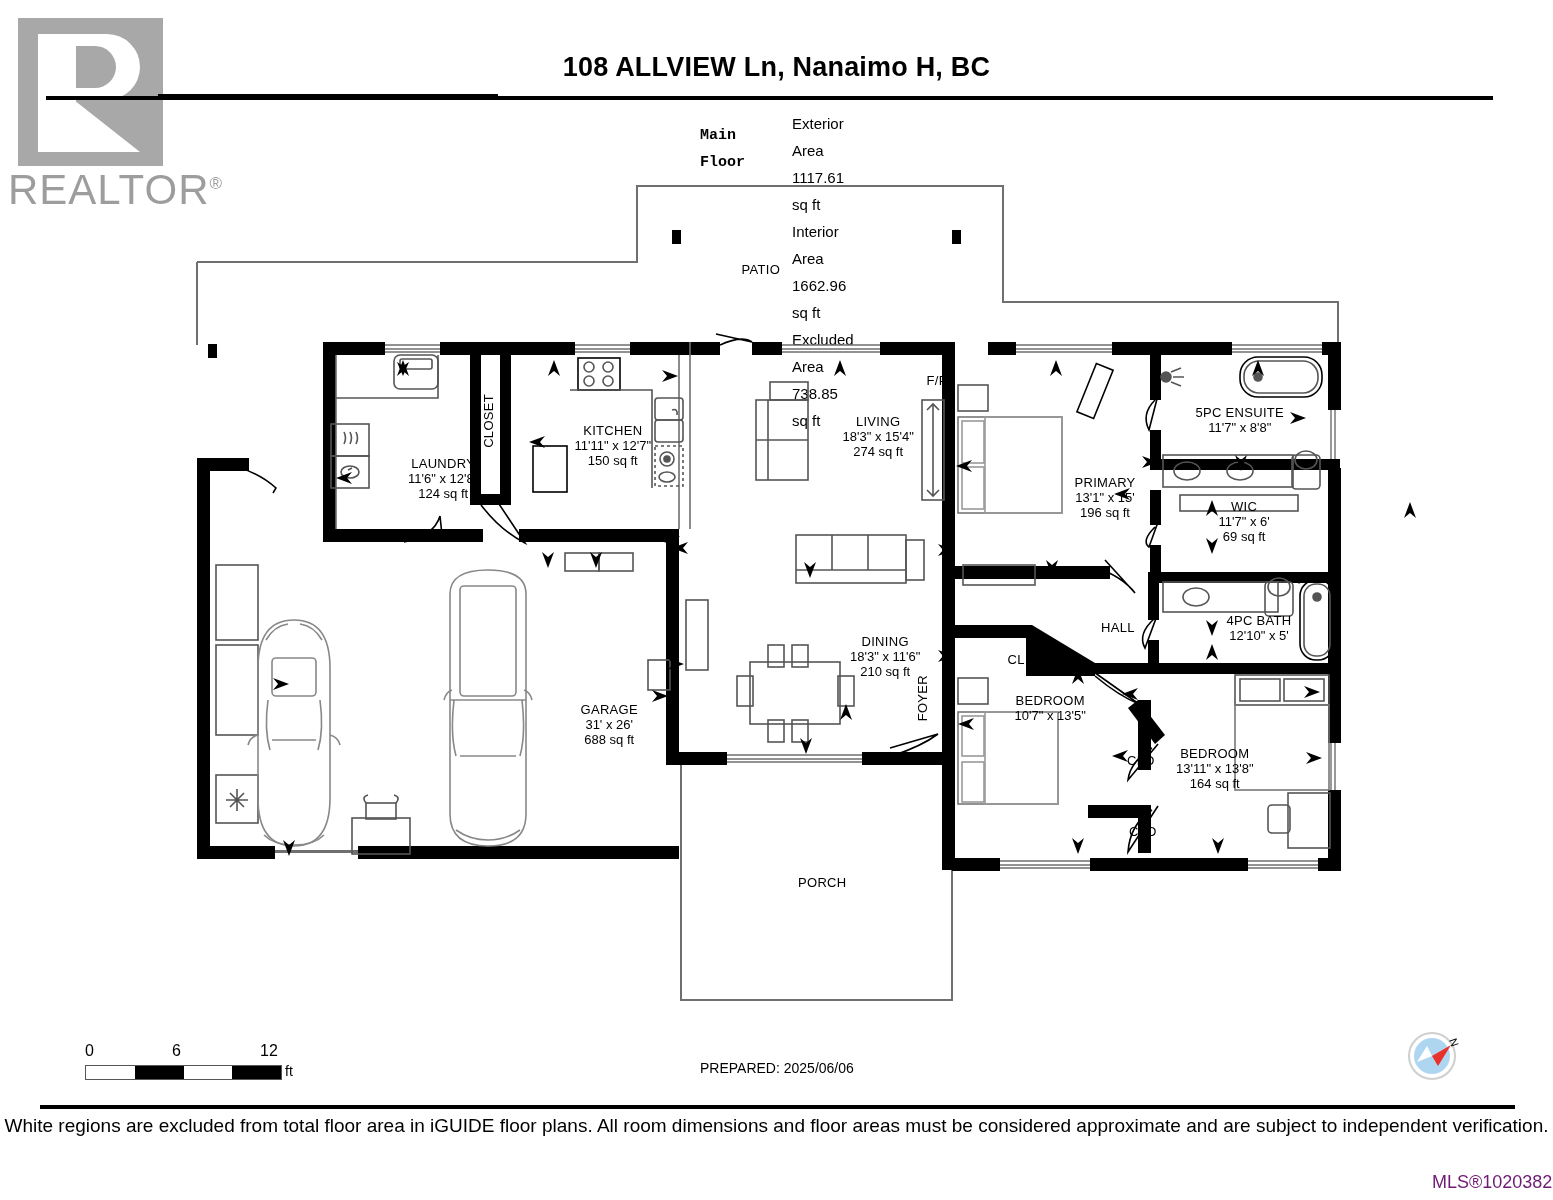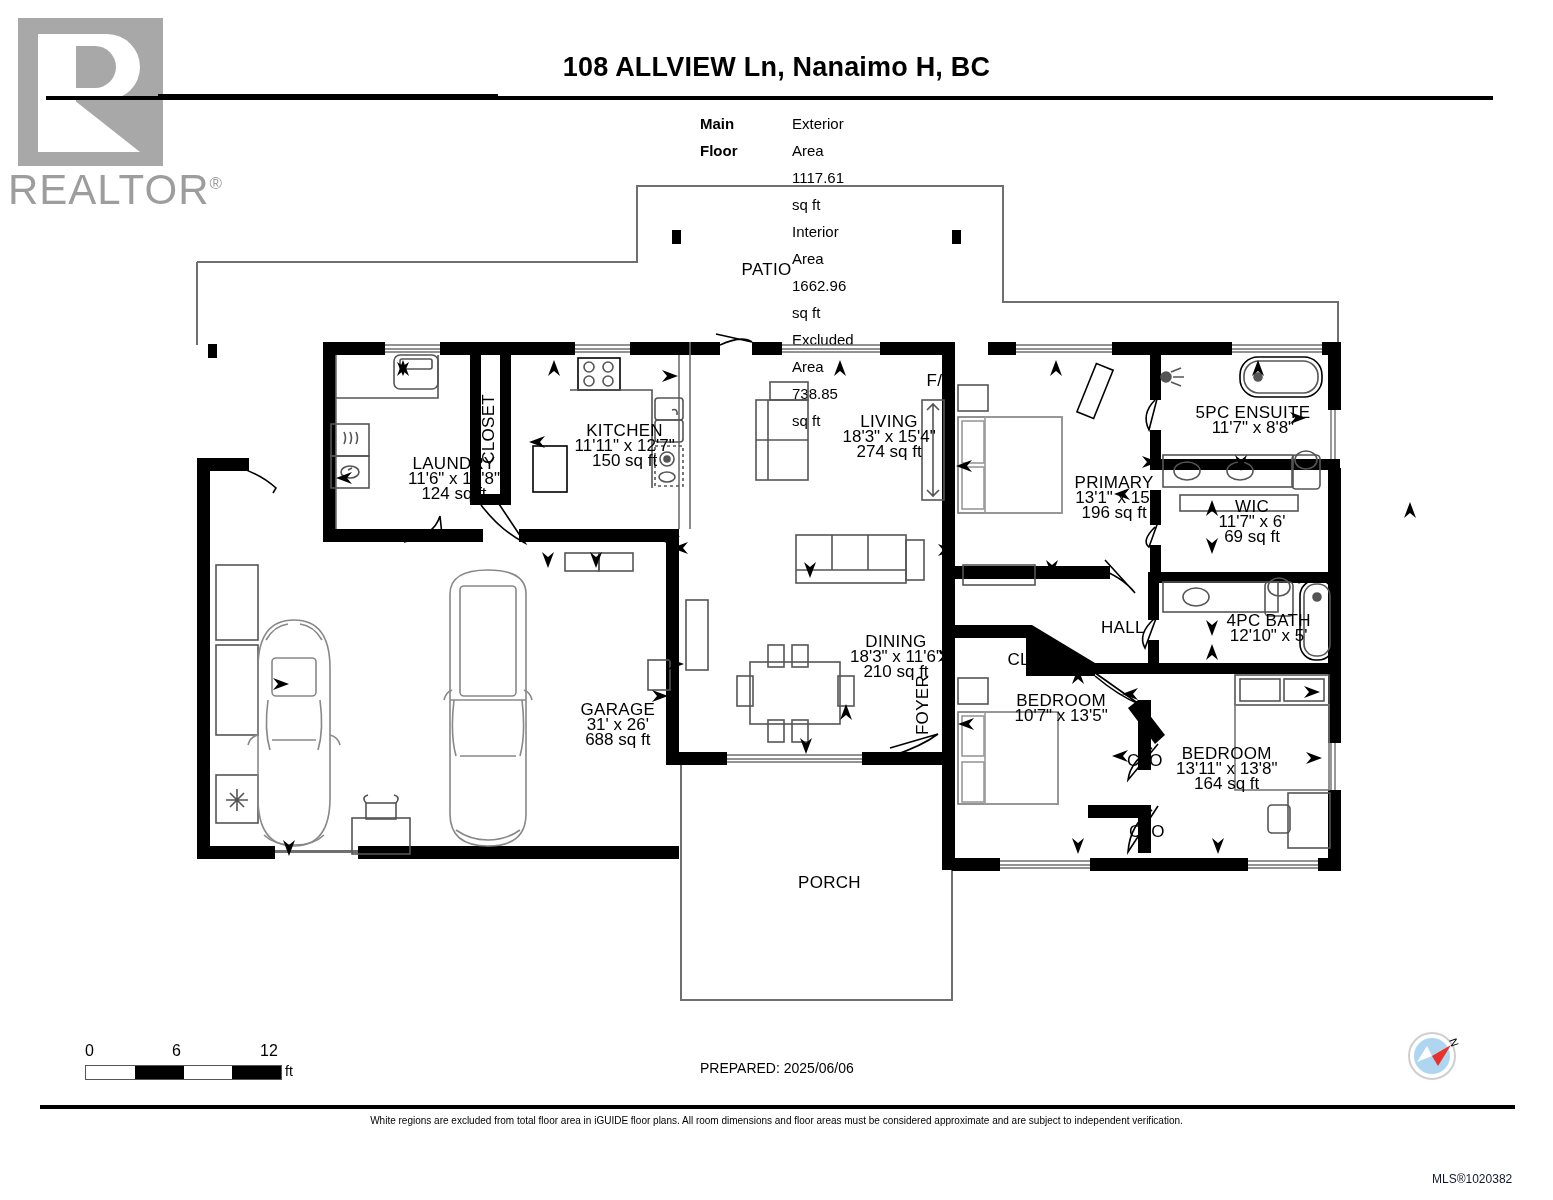--- a/index.html
+++ b/index.html
@@ -18,47 +18,47 @@
   #realtor-logo .bar2{position:absolute;left:150px;top:76px;width:340px;height:6px;background:#000;}
   #realtor-logo .word{position:absolute;left:0px;top:148px;font-size:42px;letter-spacing:1px;
       color:#9d9d9d;font-family:"Liberation Sans",sans-serif;}
   #realtor-logo .reg{font-size:17px;vertical-align:super;}
 
   #title{position:absolute;left:0;top:52px;width:1553px;text-align:center;
          font-size:27px;font-weight:bold;letter-spacing:0.2px;}
   #title-rule{position:absolute;left:168px;top:96px;width:1325px;height:4px;background:#000;}
 
   #areas{position:absolute;left:700px;top:110px;font-size:15px;line-height:27px;}
-  #areas .lbl{position:absolute;left:0;top:0;font-weight:bold;}
+  #areas .lbl{position:absolute;left:0;top:12px;font-weight:bold;font-family:Liberation Mono, monospace;}
   #areas .vals{position:absolute;left:92px;top:0;}
 
   
   #plan{position:absolute;left:0;top:0;width:1553px;height:1200px;}
 
   
   #scalebar{position:absolute;left:85px;top:1065px;width:195px;height:13px;border:1px solid #555;
             display:flex;}
   #scalebar div{flex:1;}
   .sb-w{background:#fff;}
   .sb-b{background:#000;}
   .sc-num{position:absolute;font-size:16px;}
   #sc0{left:85px;top:1042px;}
   #sc6{left:172px;top:1042px;}
   #sc12{left:260px;top:1042px;}
   #scft{position:absolute;left:285px;top:1063px;font-size:14px;}
 
   #prepared{position:absolute;left:700px;top:1060px;font-size:14px;}
 
   #foot-rule{position:absolute;left:40px;top:1105px;width:1475px;height:4px;background:#000;}
-  #disclaimer{position:absolute;left:0;top:1115px;width:1553px;text-align:center;font-size:10px;}
+  #disclaimer{position:absolute;left:0;top:1115px;width:1553px;text-align:center;font-size:19px;}
 
   #compass{position:absolute;left:1405px;top:1026px;width:58px;height:58px;}
-  #mls{position:absolute;left:1432px;top:1172px;font-size:12px;color:#0f172a;}
-
-  .room-lbl{position:absolute;font-size:17px;line-height:15px;text-align:center;white-space:nowrap;padding-left:12px;}
+  #mls{position:absolute;left:1432px;top:1172px;font-size:18px;color:#701a75;}
+
+  .room-lbl{position:absolute;font-size:13px;line-height:15px;text-align:center;white-space:nowrap;padding-left:12px;}
   .room-lbl .nm{letter-spacing:0.3px;}
   .vert{writing-mode:vertical-rl;transform:rotate(180deg);}
 </style>
 </head>
 <body>
 
 <div id="realtor-logo">
   <div class="box"></div>
   <div class="rstem"></div>
   <div class="rbowl"></div>

